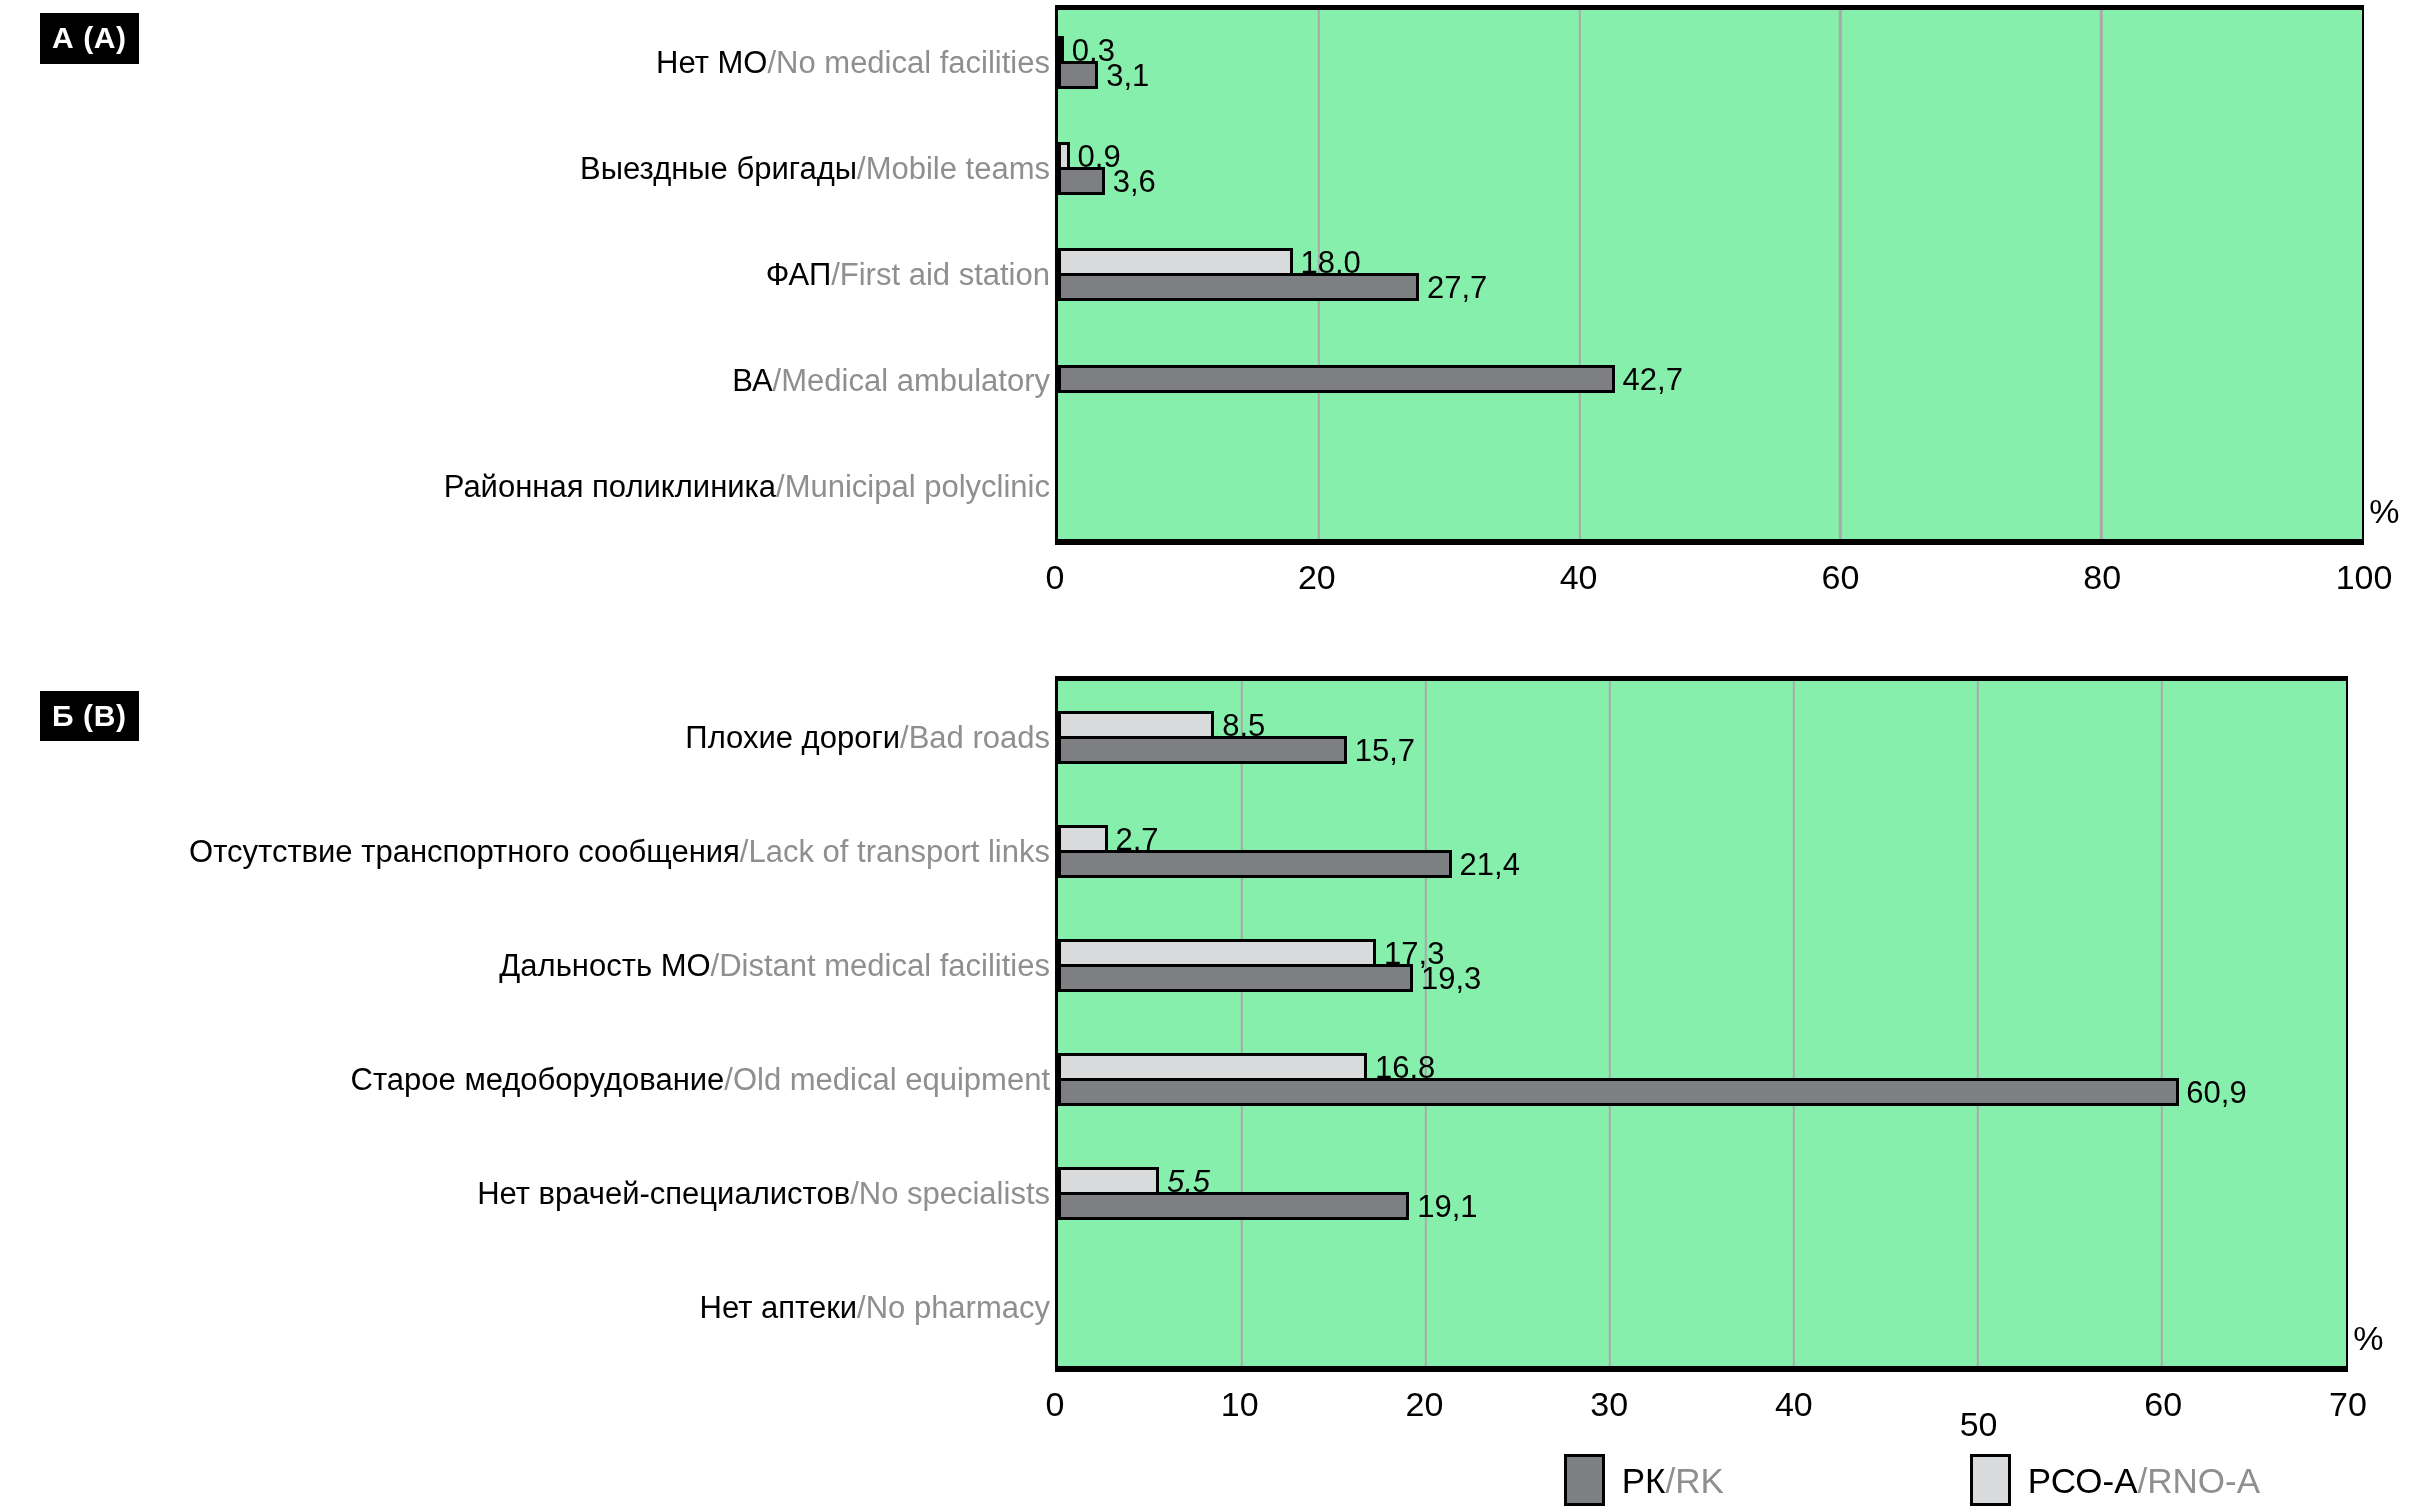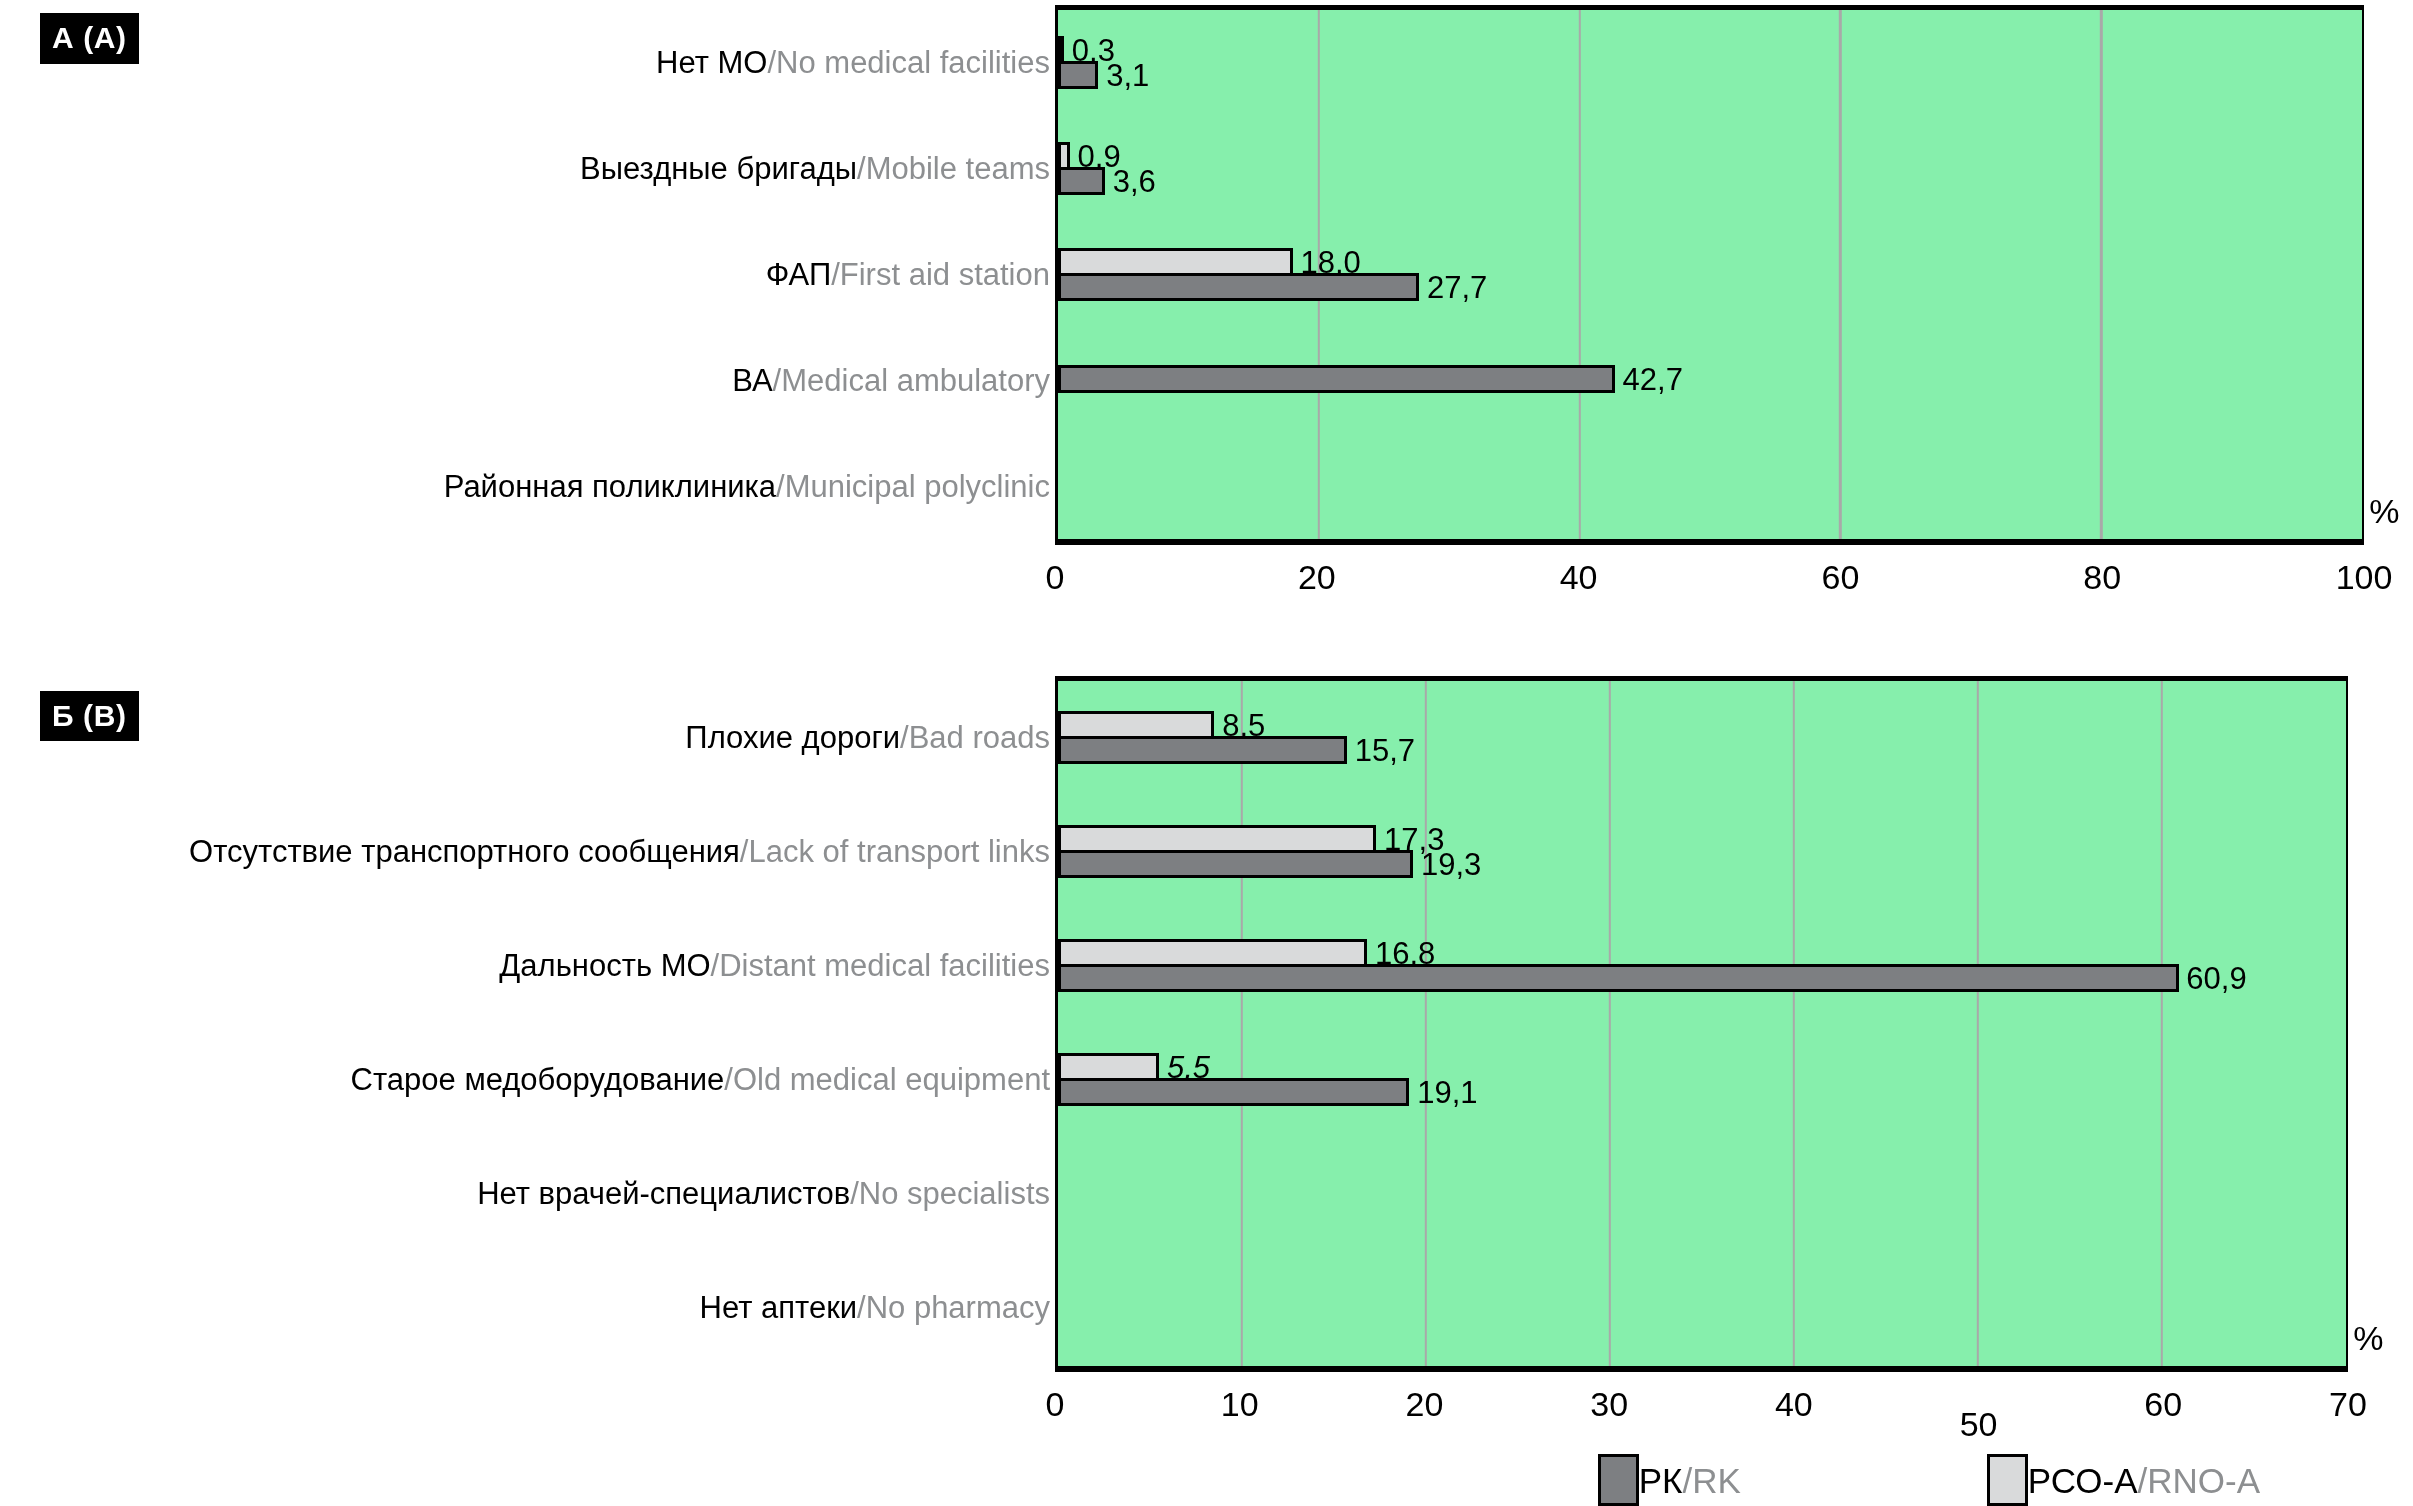--- a/index.html
+++ b/index.html
@@ -97,21 +97,21 @@
     margin-left:7.2px;
     font-size:34px;line-height:1;
     z-index:3;
   }
   .legend{
     display:flex;justify-content:flex-end;align-items:center;
     gap:246px;
     padding-right:153px;
     margin-top:15.6px;
   }
-  .legend-item{display:flex;align-items:center;gap:0;font-size:35px;line-height:1;}
+  .legend-item{display:flex;align-items:center;gap:17px;font-size:35px;line-height:1;}
   .swatch{width:41px;height:52px;border:3.6px solid #000;box-sizing:border-box;}
   .swatch.dark{background:#7d7f82;}
   .swatch.light{background:#d9dadb;}
   .legend-item .en{color:#8d8f91;}
 </style>
 </head>
 <body>
 
 <div class="page">
 
@@ -228,20 +228,28 @@
           <div class="rows">
             <div class="bar-row">
               <div class="bar light" style="width: 12.1429%;">
                 <span class="val">8,5</span>
               </div>
               <div class="bar dark" style="width: 22.4286%;">
                 <span class="val">15,7</span>
               </div>
             </div>
             <div class="bar-row">
+              <div class="bar light" style="width: 3.85714%;">
+                <span class="val">2,7</span>
+              </div>
+              <div class="bar dark" style="width: 30.5714%;">
+                <span class="val">21,4</span>
+              </div>
+            </div>
+            <div class="bar-row">
               <div class="bar light" style="width: 24.7143%;">
                 <span class="val">17,3</span>
               </div>
               <div class="bar dark" style="width: 27.5714%;">
                 <span class="val">19,3</span>
               </div>
             </div>
             <div class="bar-row">
               <div class="bar light" style="width: 24%;">
                 <span class="val">16,8</span>

